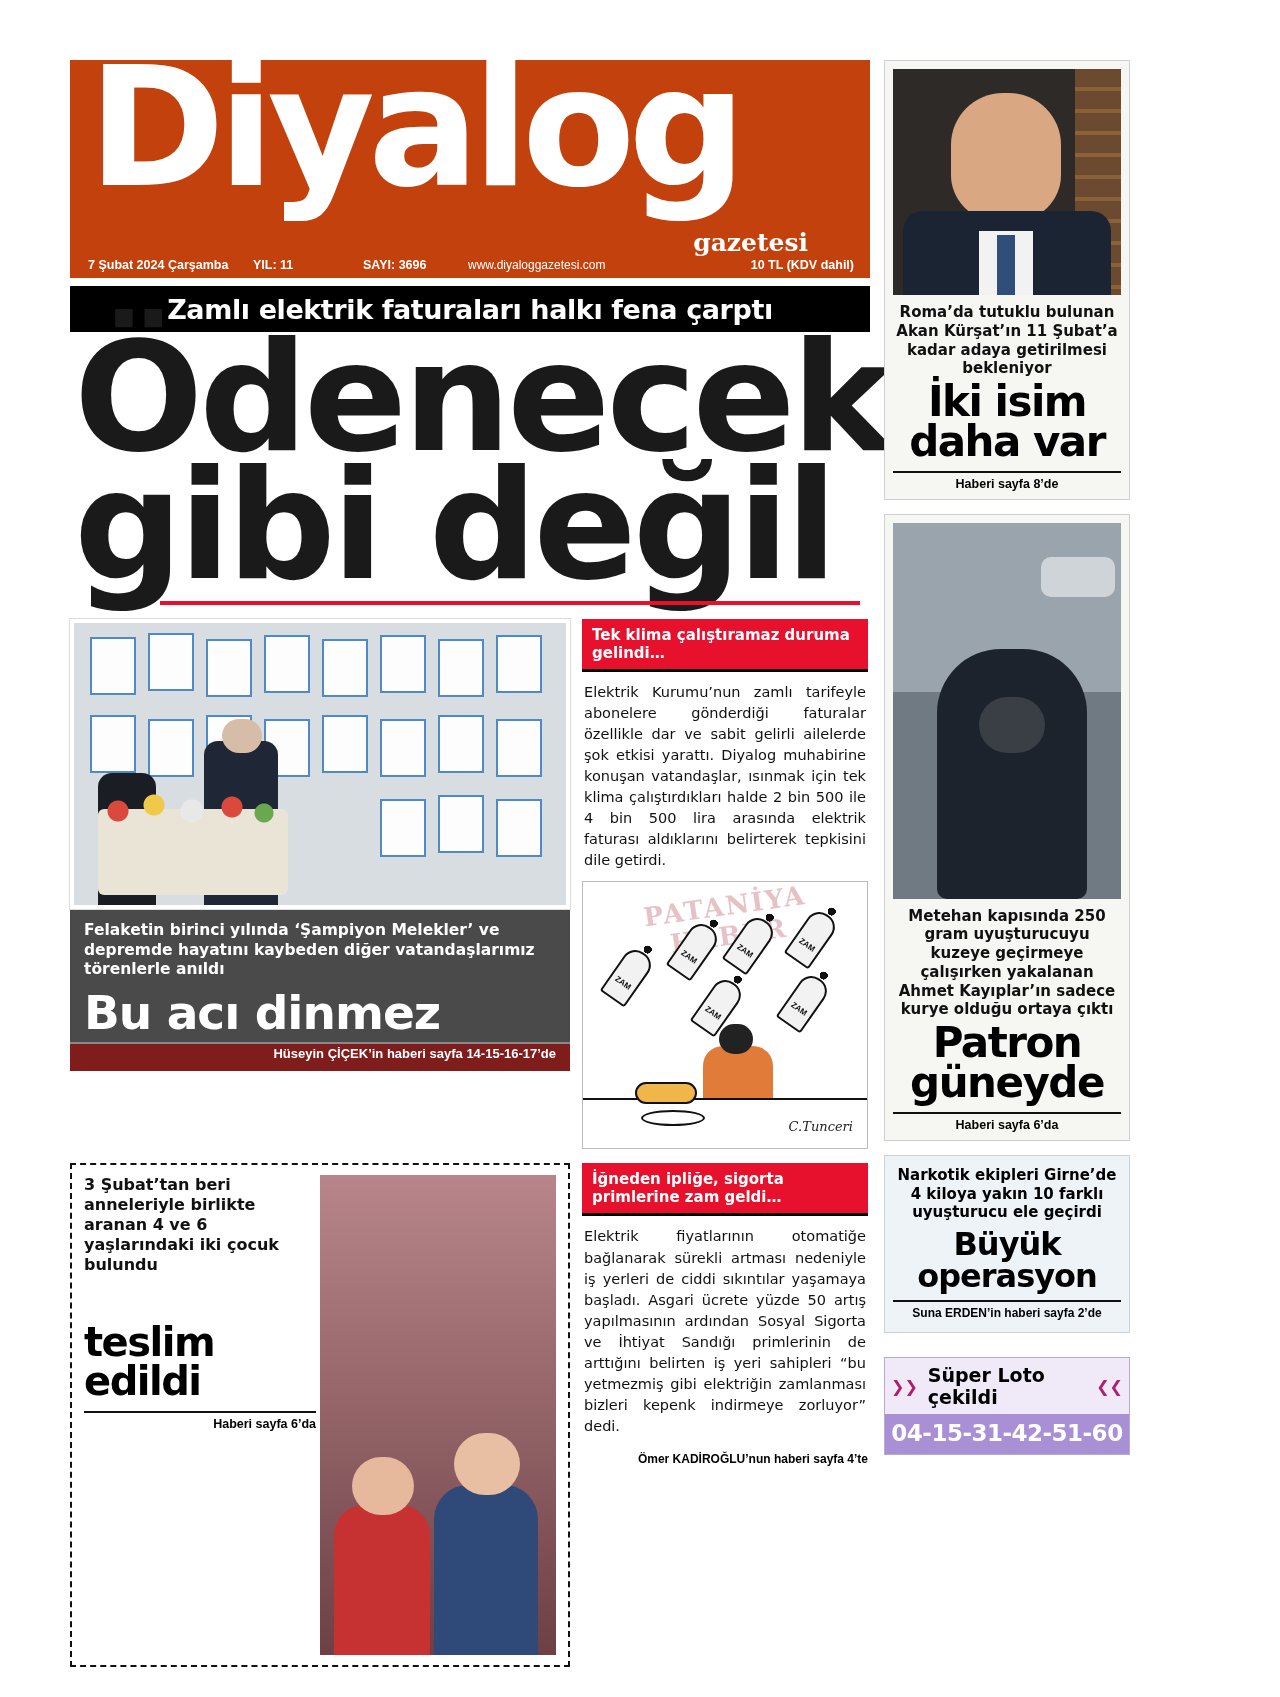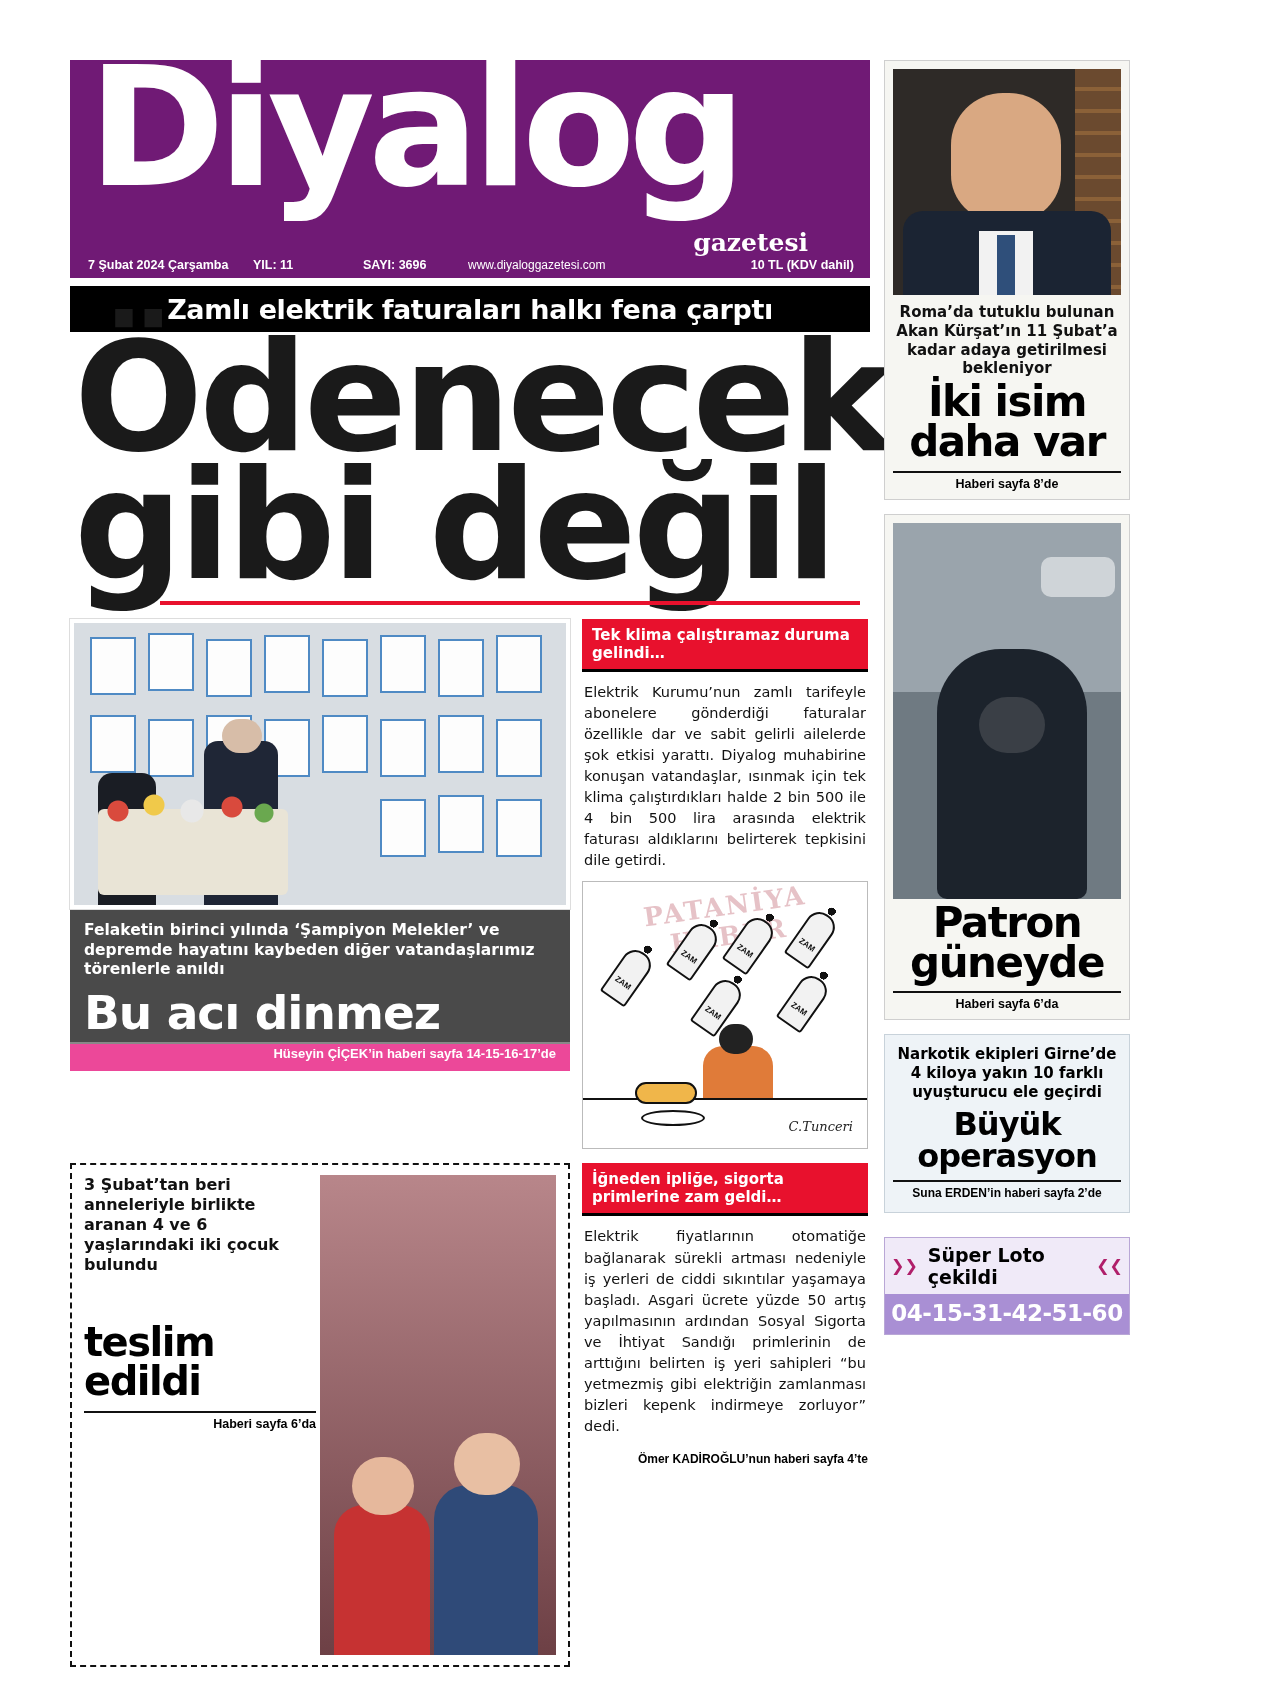--- a/index.html
+++ b/index.html
@@ -19,21 +19,21 @@
   .grid {
     display: flex;
     gap: 14px;
     height: 100%;
   }
   .left-col { width: 800px; display: flex; flex-direction: column; }
   .right-col { width: 246px; display: flex; flex-direction: column; gap: 14px; }
 
   
   .masthead {
-    background: #701a75;
+    background: #c2410c;
     position: relative;
     height: 218px;
     padding: 0;
   }
   .logo-text {
     position: absolute;
     left: 18px;
     top: -14px;
     font-family: "DejaVu Sans", sans-serif;
     font-weight: bold;
@@ -146,21 +146,21 @@
     background: #4a4a4a;
     color: #fff;
     font-family: "DejaVu Sans", sans-serif;
     font-weight: bold;
     font-size: 47px;
     line-height: 1;
     padding: 2px 14px 6px 14px;
     letter-spacing: -1px;
   }
   .quake-ref {
-    background: #ec4899;
+    background: #7f1d1d;
     color: #fff;
     text-align: right;
     font-size: 13px;
     font-weight: bold;
     padding: 2px 14px 10px 14px;
     border-top: 2px solid #888;
   }
   .quake-ref i { font-style: normal; }
 
   .mid-right { width: 286px; }
@@ -430,20 +430,21 @@
       </div>
 
       <div class="rbox">
         <div class="rphoto2">
           <div class="street"></div>
           <div class="car"></div>
           <div class="hoodie">
               <div class="hoodface"></div>
             </div>
         </div>
+        <div class="rcap">Metehan kapısında 250 gram uyuşturucuyu kuzeye geçirmeye çalışırken yakalanan Ahmet Kayıplar’ın sadece kurye olduğu ortaya çıktı</div>
         <div class="rtitle">
           <span>Patron</span>
           <span class="sub">güneyde</span>
         </div>
         <div class="rref">Haberi sayfa 6’da</div>
       </div>
 
       <div class="narkotik">
         <div class="nk">Narkotik ekipleri Girne’de 4 kiloya yakın 10 farklı uyuşturucu ele geçirdi</div>
         <div class="nt">Büyük operasyon</div>

